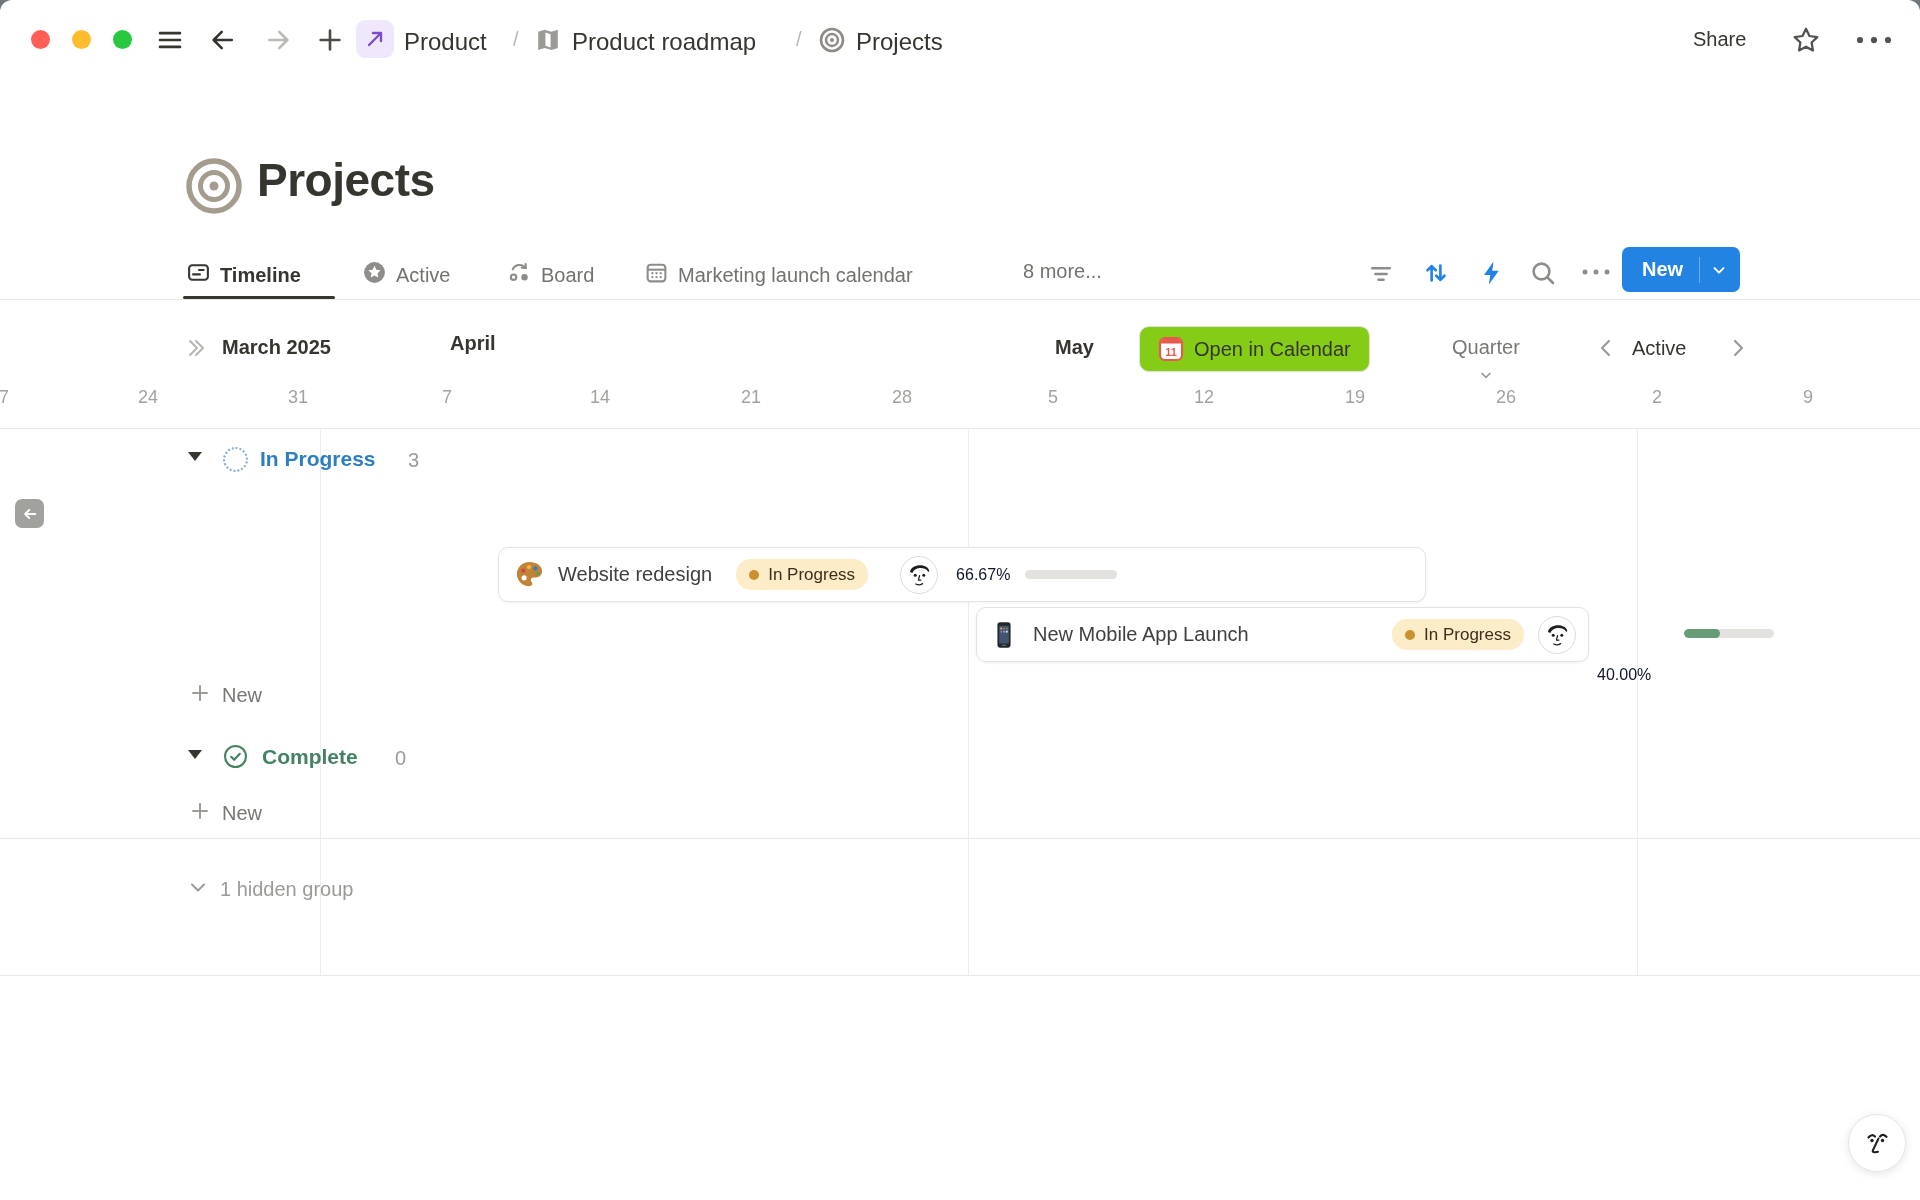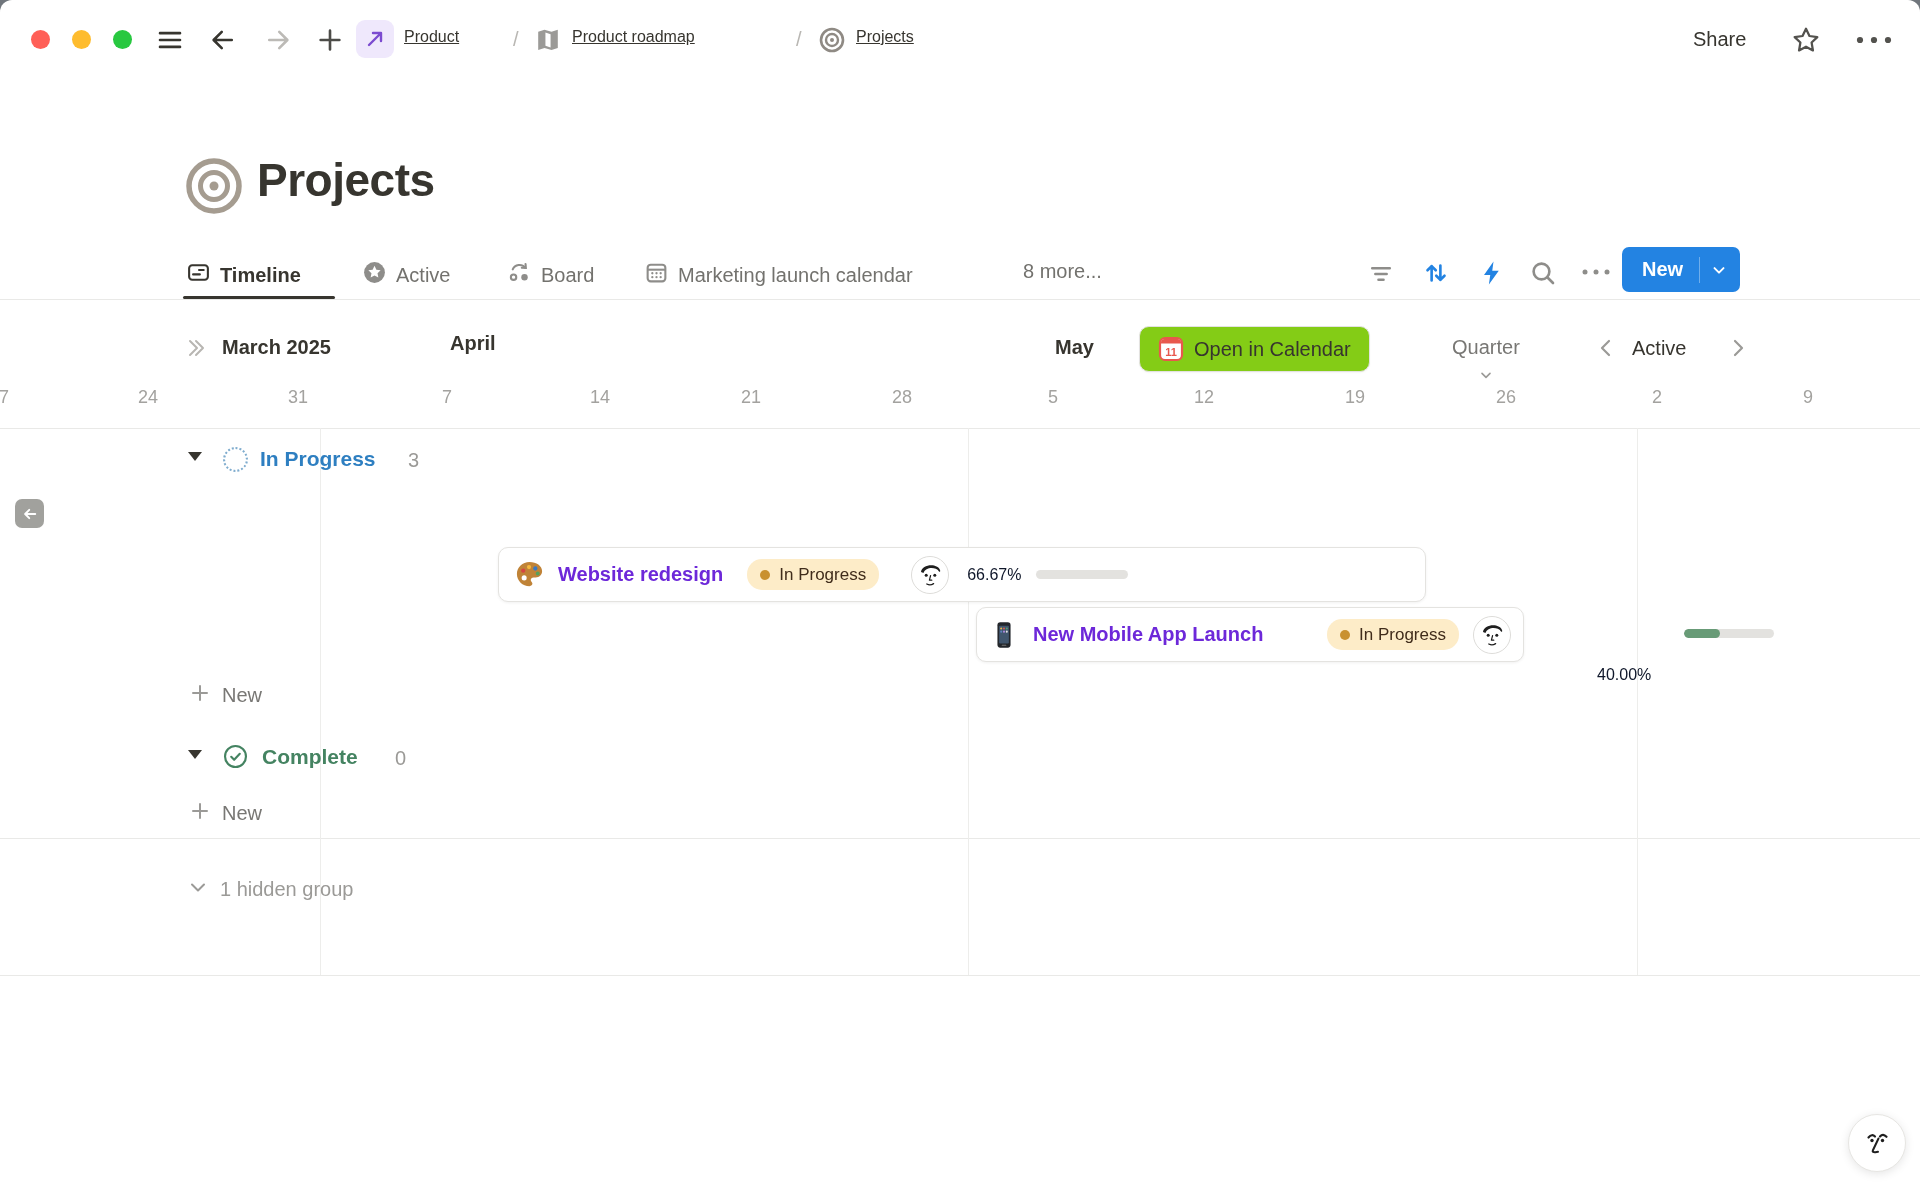--- a/index.html
+++ b/index.html
@@ -3,21 +3,21 @@
 <meta charset="utf-8">
 <style>
   * { margin:0; padding:0; box-sizing:border-box; }
   html,body { width:1920px; height:1200px; background:#70767c; font-family:"Liberation Sans","DejaVu Sans",sans-serif; }
   .window { position:relative; width:1920px; height:1200px; background:#ffffff; border-radius:12px 12px 0 0; overflow:hidden; color:#37352f; }
   .abs { position:absolute; }
   .txt { white-space:nowrap; line-height:1.25; }
 
   
   .traffic { width:19px; height:19px; border-radius:50%; }
-  .bc-text { font-size:16px; color:#37352f;text-decoration:underline; }
+  .bc-text { font-size:24px; color:#37352f; }
   .bc-sep { font-size:20px; color:#b9b7b3; }
   .share { font-size:20px; color:#37352f; cursor:pointer; }
   .product-chip { width:38px; height:38px; border-radius:9px; background:#efe8fc; display:flex; align-items:center; justify-content:center; }
 
   
   .page-title { font-size:46px; font-weight:700; letter-spacing:-0.5px; color:#37352f; }
 
   
   .tab { display:flex; align-items:center; gap:9px; font-size:20px; color:#73726e; cursor:pointer; }
   .tab.active { color:#37352f; font-weight:600; }
@@ -42,21 +42,21 @@
   .tri-down { width:0; height:0; border-left:7px solid transparent; border-right:7px solid transparent; border-top:9px solid #37352f; }
   .grp-label { font-size:21px; font-weight:600; }
   .grp-count { font-size:20px; color:#9b9a97; }
   .dashed-circle { width:25px; height:25px; border:2.4px dotted #7facce; border-radius:50%; }
   .new-row { display:flex; align-items:center; gap:10px; color:#787774; font-size:20px; cursor:pointer; }
   .hidden-row { display:flex; align-items:center; gap:10px; color:#9b9a97; font-size:20px; cursor:pointer; }
 
   
   .card { position:absolute; height:55px; background:#fff; border:1px solid #e4e3e0; border-radius:10px;
           box-shadow:0 1px 3px rgba(15,15,15,0.06); display:flex; align-items:center; cursor:pointer; }
-  .card-title { font-size:20px; font-weight:700; color:#6d28d9; white-space:nowrap; }
+  .card-title { font-size:20px; font-weight:400; color:#404040; white-space:nowrap; }
   .badge { display:flex; align-items:center; gap:9px; background:#fdecc8; border-radius:15px; height:31px; padding:0 13px; }
   .badge .dot { width:10px; height:10px; border-radius:50%; background:#c9912f; }
   .badge .btxt { font-size:17px; color:#402c1b; white-space:nowrap; }
   .avatar { width:38px; height:38px; border-radius:50%; background:#fff; border:1px solid #dddcd9; overflow:hidden; flex:none; }
   .pct { font-size:16px; color:#0f172a; }
   .pbar { width:92px; height:9px; border-radius:5px; background:#e3e2df; overflow:hidden; }
   .pbar .fill { height:100%; background:#689b77; border-radius:5px; }
 
   .scroll-left-btn { width:29px; height:29px; border-radius:7px; background:rgba(145,144,140,0.85); display:flex; align-items:center; justify-content:center; cursor:pointer; }
   .ai-btn { width:58px; height:58px; border-radius:50%; background:#fff; border:1px solid #e7e6e3; box-shadow:0 2px 10px rgba(0,0,0,0.10);
@@ -316,21 +316,21 @@
           <circle cx="14.2" cy="18.2" r="1.5" fill="#1f1f1f"></circle>
           <circle cx="22.8" cy="18.2" r="1.5" fill="#1f1f1f"></circle>
           <path d="M18.6 18.5 17.4 23.2h2.4" fill="none" stroke="#1f1f1f" stroke-width="1.2" stroke-linecap="round" stroke-linejoin="round"></path>
           <path d="M14.8 27 Q18.2 29 21.6 26.6" fill="none" stroke="#1f1f1f" stroke-width="1.3" stroke-linecap="round"></path>
         </svg>
     </span>
     <span class="pct" style="margin-right:15px;">66.67%</span>
     <span class="pbar"><span class="fill" style="width: 66.67%;"></span></span>
   </div>
 
-  <div class="card" style="left:976px; top:607px; width:548px; padding:0 12px;">
+  <div class="card" style="left:976px; top:607px; width:613px; padding:0 12px;">
     <span style="margin-right:14px; display:flex;">
       <svg width="30" height="30" viewBox="0 0 32 32">
           <rect x="9" y="2.5" width="14" height="27" rx="3" fill="#23262b"></rect>
           <rect x="10.8" y="6" width="10.4" height="19" rx="1" fill="#41566e"></rect>
           <circle cx="13" cy="9" r="1.1" fill="#e8b84b"></circle>
           <circle cx="16" cy="9" r="1.1" fill="#d65b4f"></circle>
           <circle cx="19" cy="9" r="1.1" fill="#5a9e6f"></circle>
           <circle cx="13" cy="12.4" r="1.1" fill="#5e83c0"></circle>
           <circle cx="16" cy="12.4" r="1.1" fill="#b28ae0"></circle>
           <circle cx="19" cy="12.4" r="1.1" fill="#e0e0e0"></circle>

